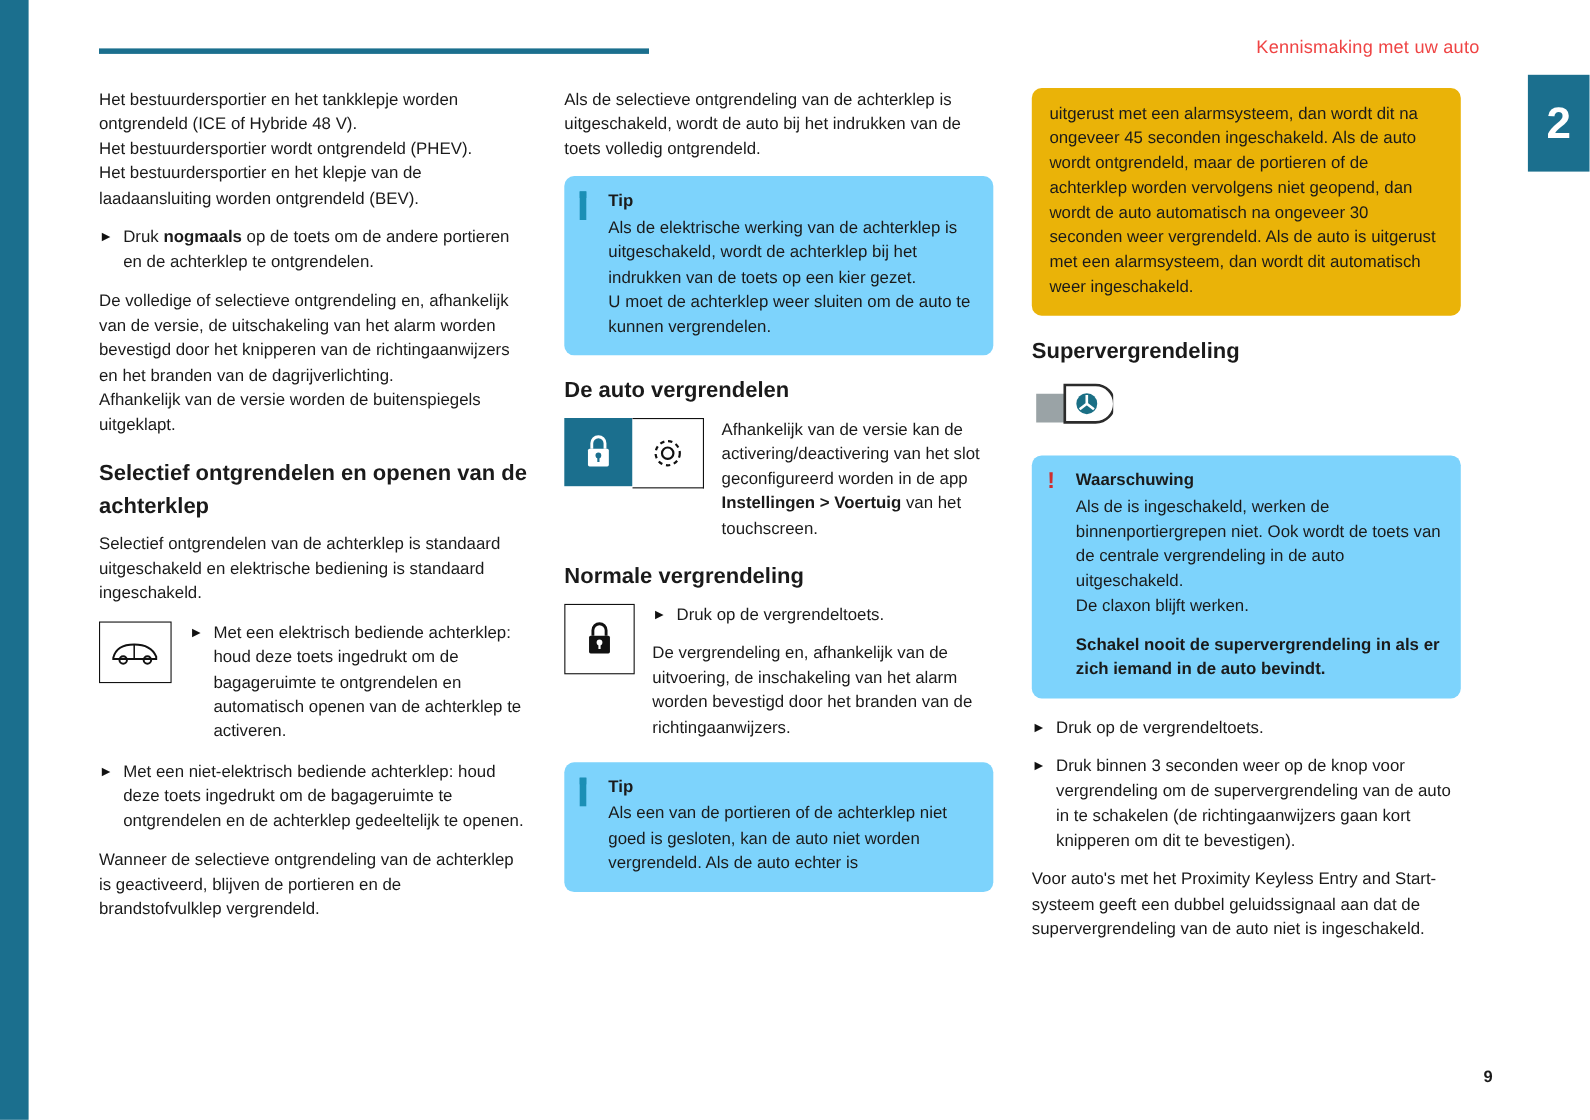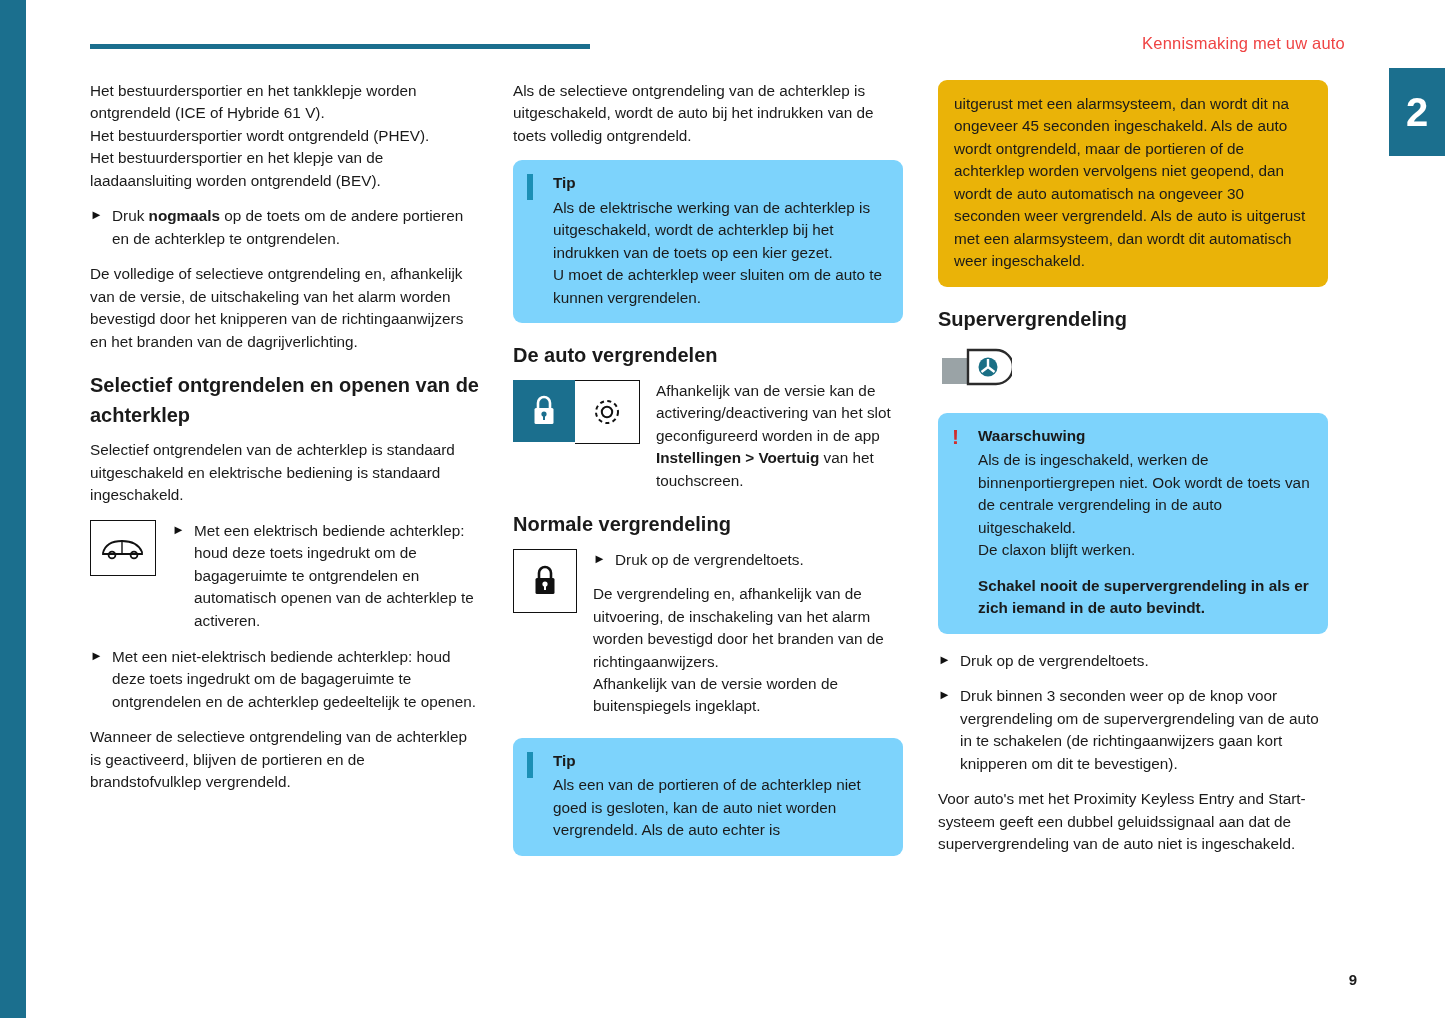--- a/index.html
+++ b/index.html
@@ -207,30 +207,31 @@
 <div class="page">
 
   <div class="edge-bar"></div>
   <div class="header-rule"></div>
   <div class="header-title">Kennismaking met uw auto</div>
   <div class="chapter-tab">2</div>
   <div class="page-number">9</div>
 
   <div class="col col-1">
 
-    <p class="tight">Het bestuurdersportier en het tankklepje worden ontgrendeld (ICE of Hybride 61 V).</p>
+    <p class="tight">Het bestuurdersportier en het tankklepje worden ontgrendeld (ICE of Hybride 48 V).</p>
     <p class="tight">Het bestuurdersportier wordt ontgrendeld (PHEV).</p>
     <p class="para">Het bestuurdersportier en het klepje van de laadaansluiting worden ontgrendeld (BEV).</p>
 
     <div class="bullet">
       <span class="arrow">►</span>
       <span class="btxt"><span>Druk </span><b>nogmaals</b><span> op de toets om de andere portieren en de achterklep te ontgrendelen.</span></span>
     </div>
 
     <p class="tight">De volledige of selectieve ontgrendeling en, afhankelijk van de versie, de uitschakeling van het alarm worden bevestigd door het knipperen van de richtingaanwijzers en het branden van de dagrijverlichting.</p>
+    <p class="para">Afhankelijk van de versie worden de buitenspiegels uitgeklapt.</p>
 
     <div class="h-sub">Selectief ontgrendelen en openen van de achterklep</div>
 
     <p class="para">Selectief ontgrendelen van de achterklep is standaard uitgeschakeld en elektrische bediening is standaard ingeschakeld.</p>
 
     <div class="iconrow">
       <div class="ic">
         <div class="icon-box">
           <svg width="46" height="26" viewBox="0 0 46 26">
             <path d="M3 18 C5 10 12 6 22 6 C32 6 39 10 42 17 L42 19 L3 19 Z" fill="none" stroke="#111" stroke-width="1.8"></path>
@@ -307,21 +308,20 @@
             <rect x="12" y="22" width="2" height="5" fill="#ffffff"></rect>
           </svg>
         </div>
       </div>
       <div class="ictext">
         <div class="bullet" style="margin-bottom:12px">
           <span class="arrow">►</span>
           <span class="btxt">Druk op de vergrendeltoets.</span>
         </div>
         <p class="tight">De vergrendeling en, afhankelijk van de uitvoering, de inschakeling van het alarm worden bevestigd door het branden van de richtingaanwijzers.</p>
-        <p class="tight">Afhankelijk van de versie worden de buitenspiegels ingeklapt.</p>
       </div>
     </div>
 
     <div class="box" style="margin-top:20px">
       <span class="mark-i"></span>
       <div class="box-head">Tip</div>
       <div class="box-body">
         <p>Als een van de portieren of de achterklep niet goed is gesloten, kan de auto niet worden vergrendeld. Als de auto echter is</p>
       </div>
     </div>

